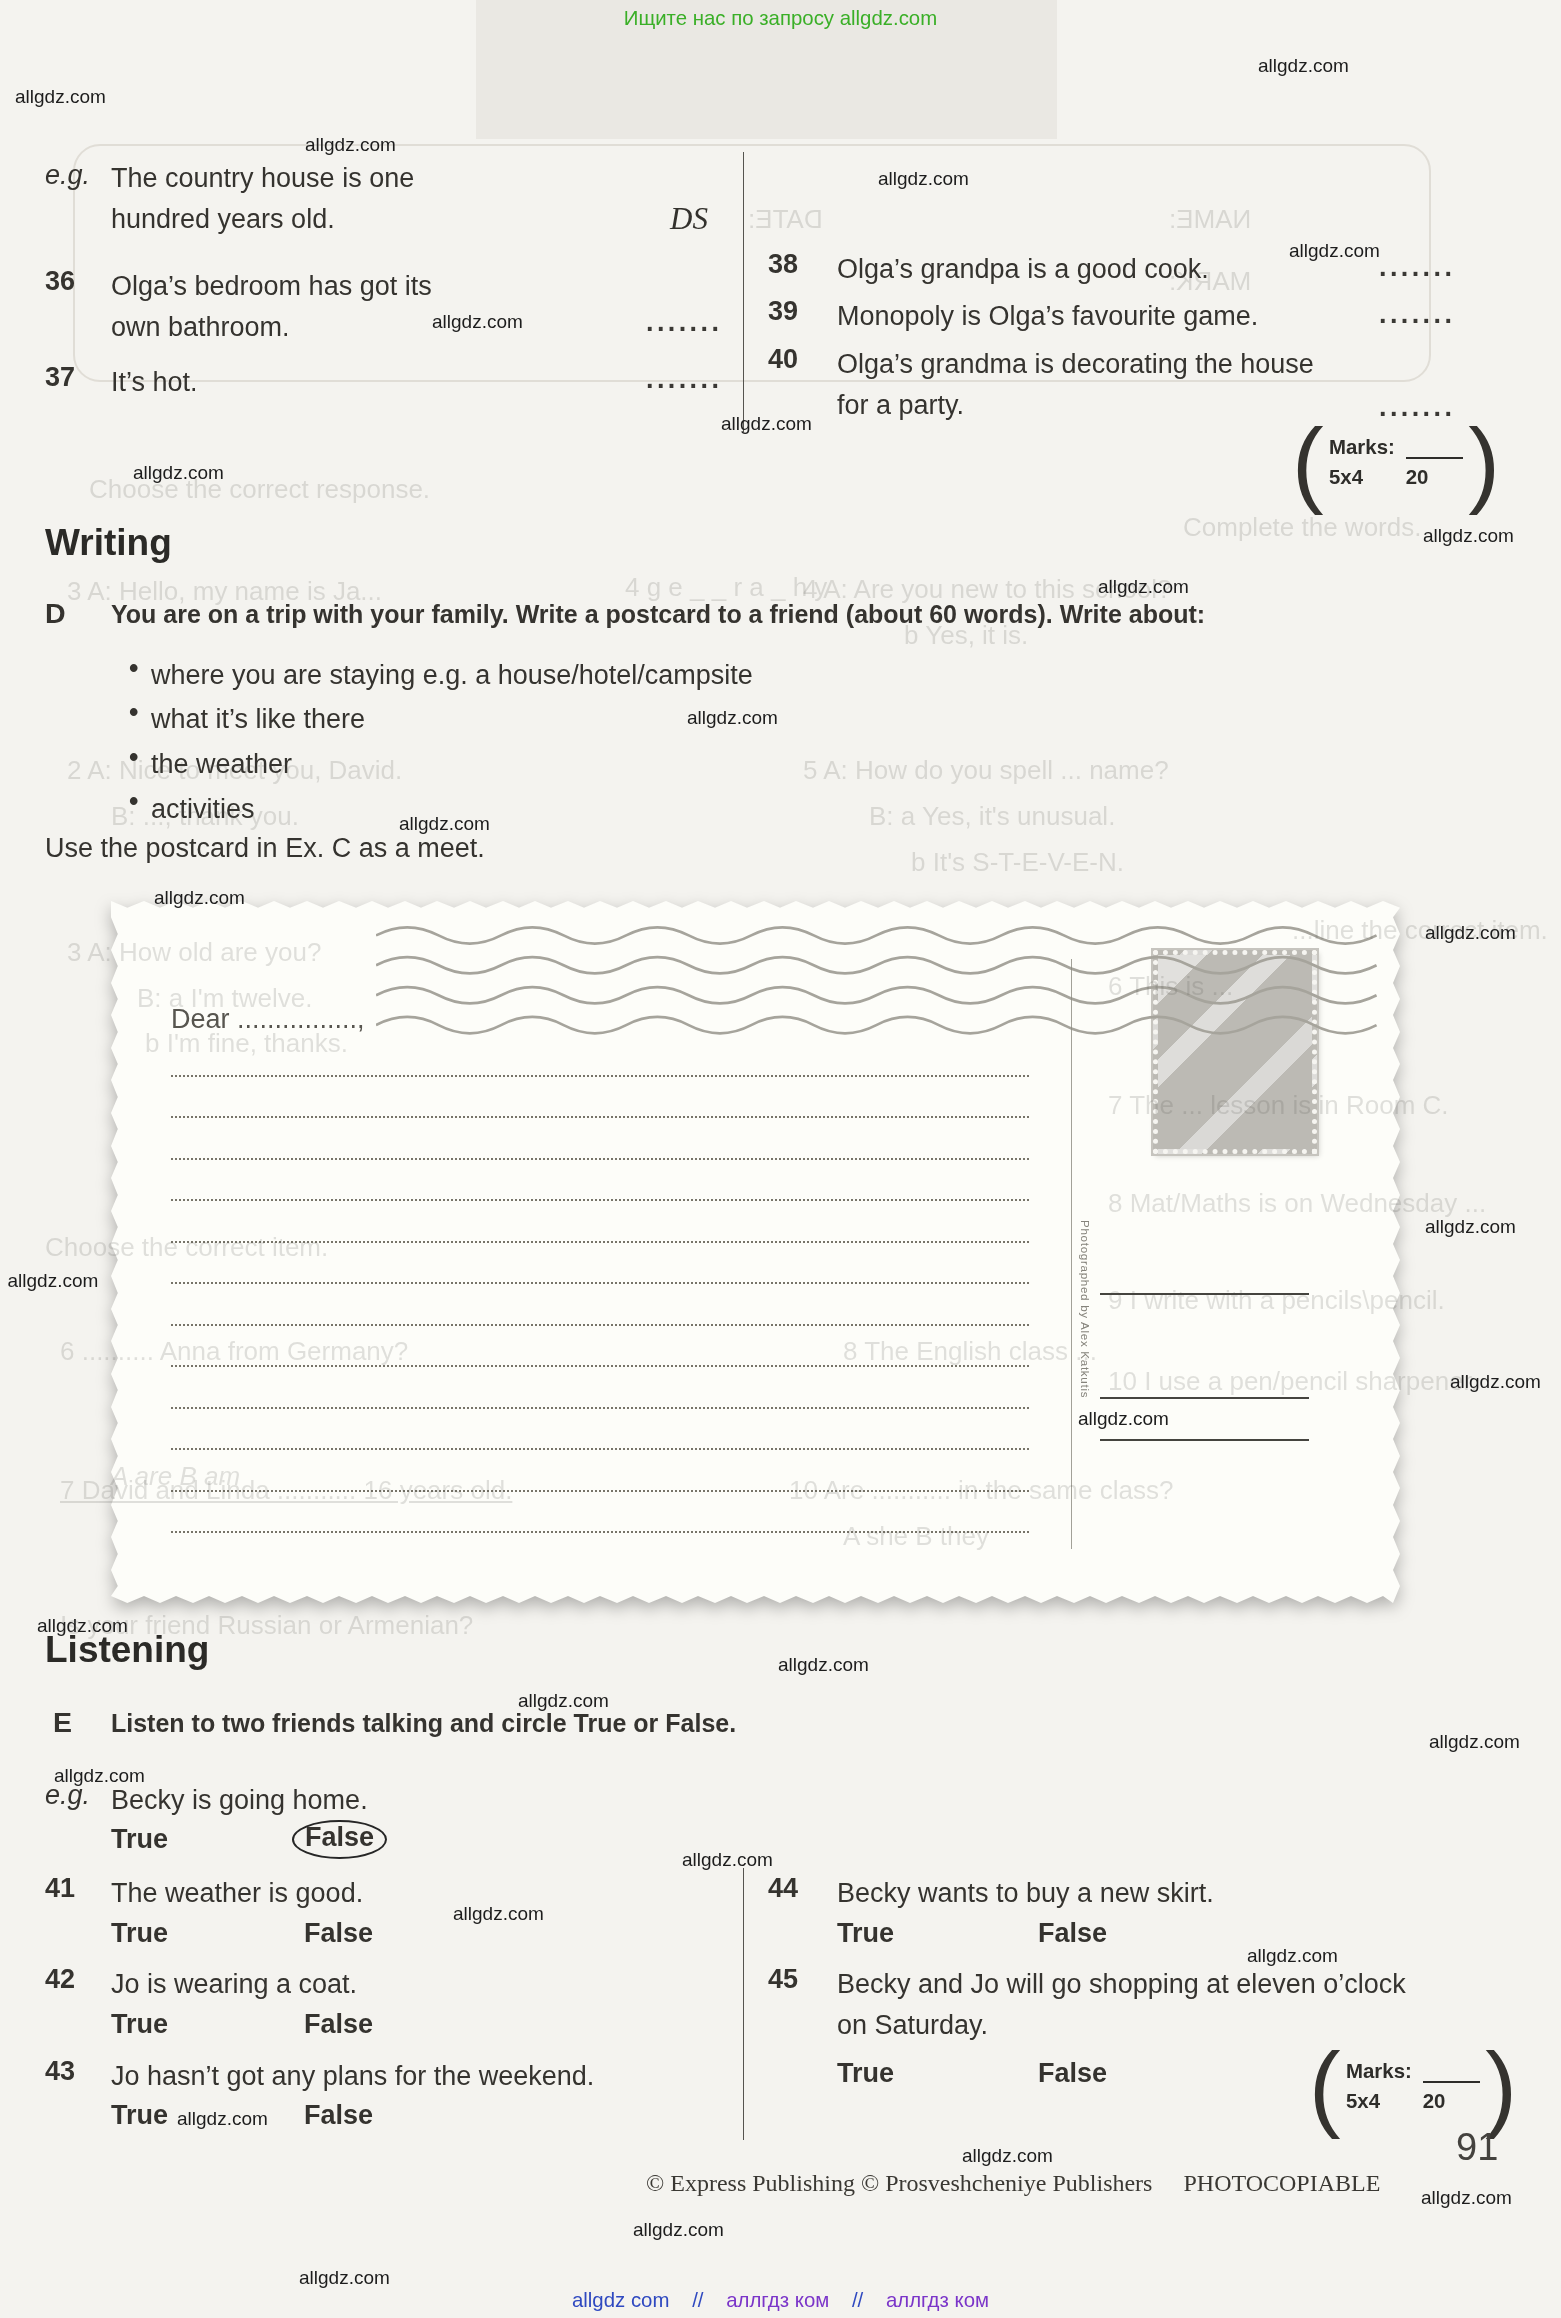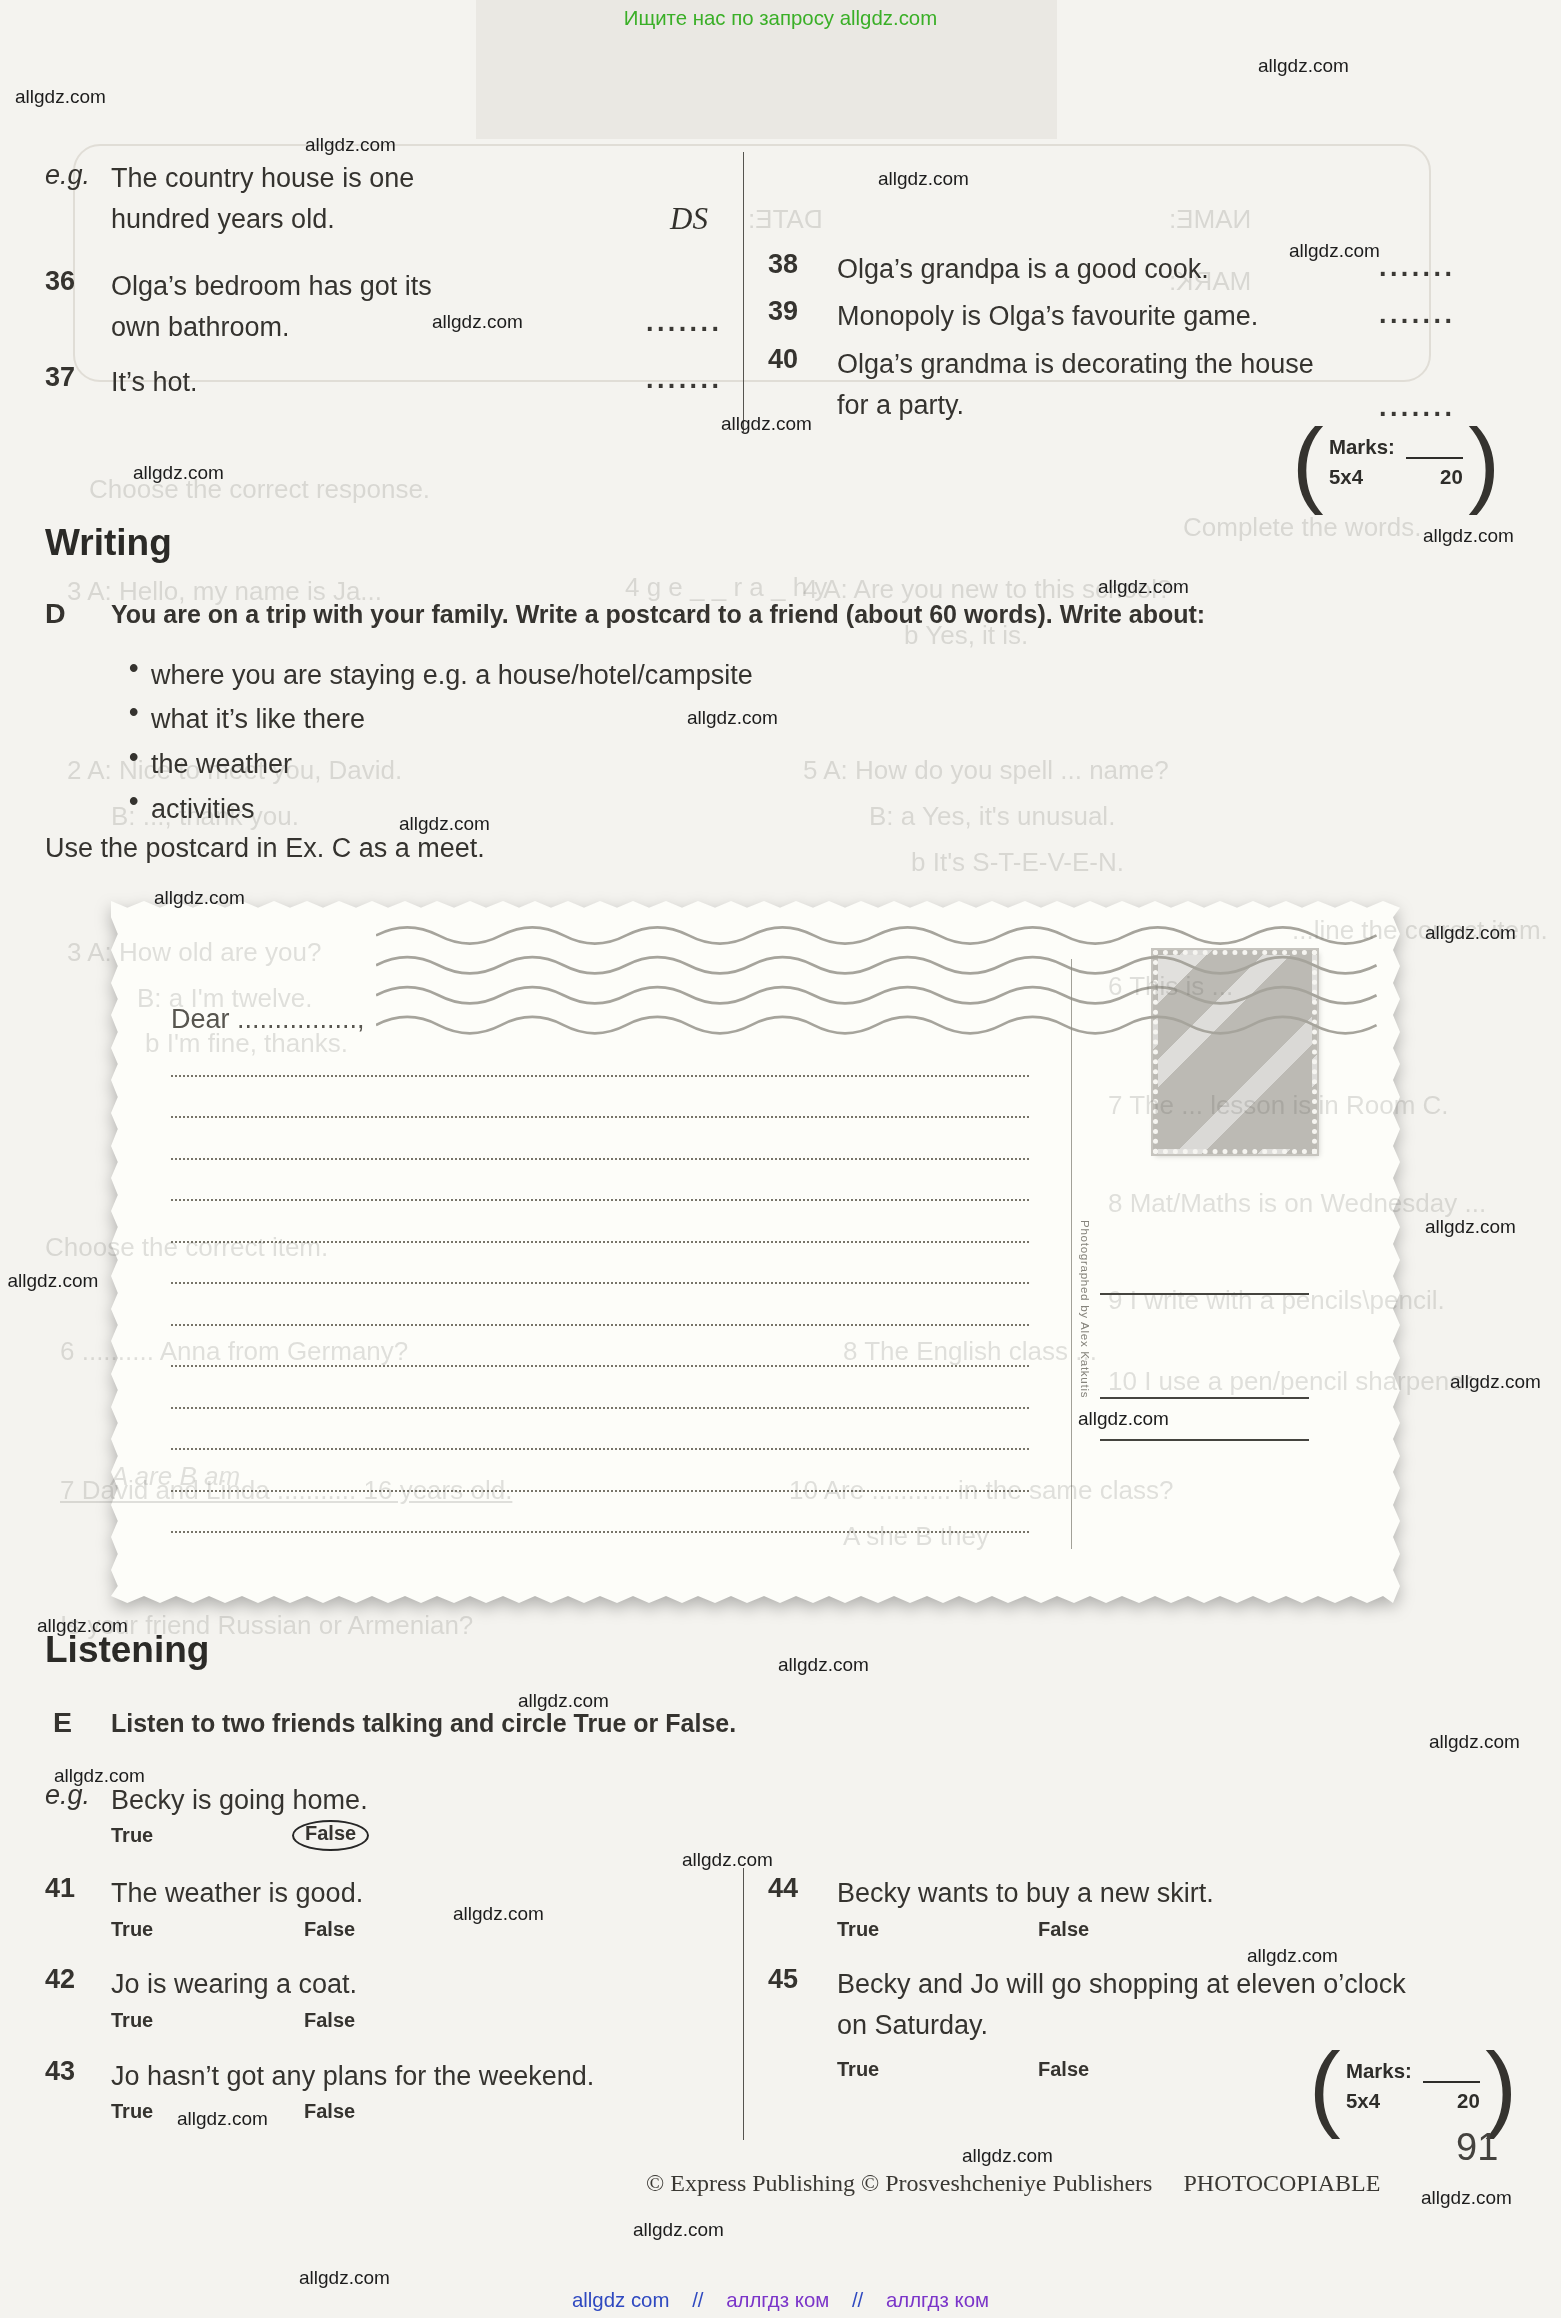--- a/index.html
+++ b/index.html
@@ -24,30 +24,30 @@
   .dots{font-size:27px;font-weight:bold;letter-spacing:3.4px;color:#3a3834}
   .ds-answer{font-family:"Liberation Serif",serif;font-style:italic;font-size:31px;color:#33312d}
   .divider{width:1.4px;background:#55544f}
 
   .h-section{font-size:37px;font-weight:bold;color:#2b2a27}
   .task-letter{font-size:28.5px;font-weight:bold}
   .task-text{font-size:25px;font-weight:bold;white-space:nowrap}
   .bullet-dot{font-size:27px;font-weight:bold}
   .note{font-size:27px}
 
-  .tf{font-size:20px;font-weight:bold}
+  .tf{font-size:27px;font-weight:bold}
   .circled{border:2.7px solid #262626;border-radius:50%;padding:0 11px 4.1px}
 
   
   .marks{display:flex;align-items:center;gap:5.4px}
   .paren{font-size:95px;font-weight:300;line-height:1;color:#35332f}
   .marks-grid{display:grid;grid-template-columns:auto 57px;column-gap:11px;row-gap:6.8px;
               align-items:end;font-size:20.4px;font-weight:bold;color:#2e2d2a}
   .marks-line{border-bottom:2px solid #2e2d2a;height:100%}
-  .marks-total{text-align:right}
+  .marks-total{text-align:left}
 
   
   .postcard-wrap{left:111px;top:901px;width:1289px;height:702px;z-index:3;
                  filter:drop-shadow(0 6.8px 8.2px rgba(0,0,0,.28))}
   .postcard{position:absolute;left:0;top:0;width:1289px;height:702px;background:#fdfdf9}
   .pc-salutation{position:absolute;left:60px;top:103px;font-size:27px;color:#57554f}
   .pc-line{position:absolute;left:60px;width:858px;height:0;border-bottom:2px dotted #777469}
   .pc-divider{position:absolute;left:960px;top:58px;width:1.4px;height:590px;background:#8b897f;opacity:.8}
   .pc-credit{position:absolute;left:968px;top:319px;height:353px;writing-mode:vertical-rl;
              font-size:11.6px;letter-spacing:0.7px;color:#85837b}

